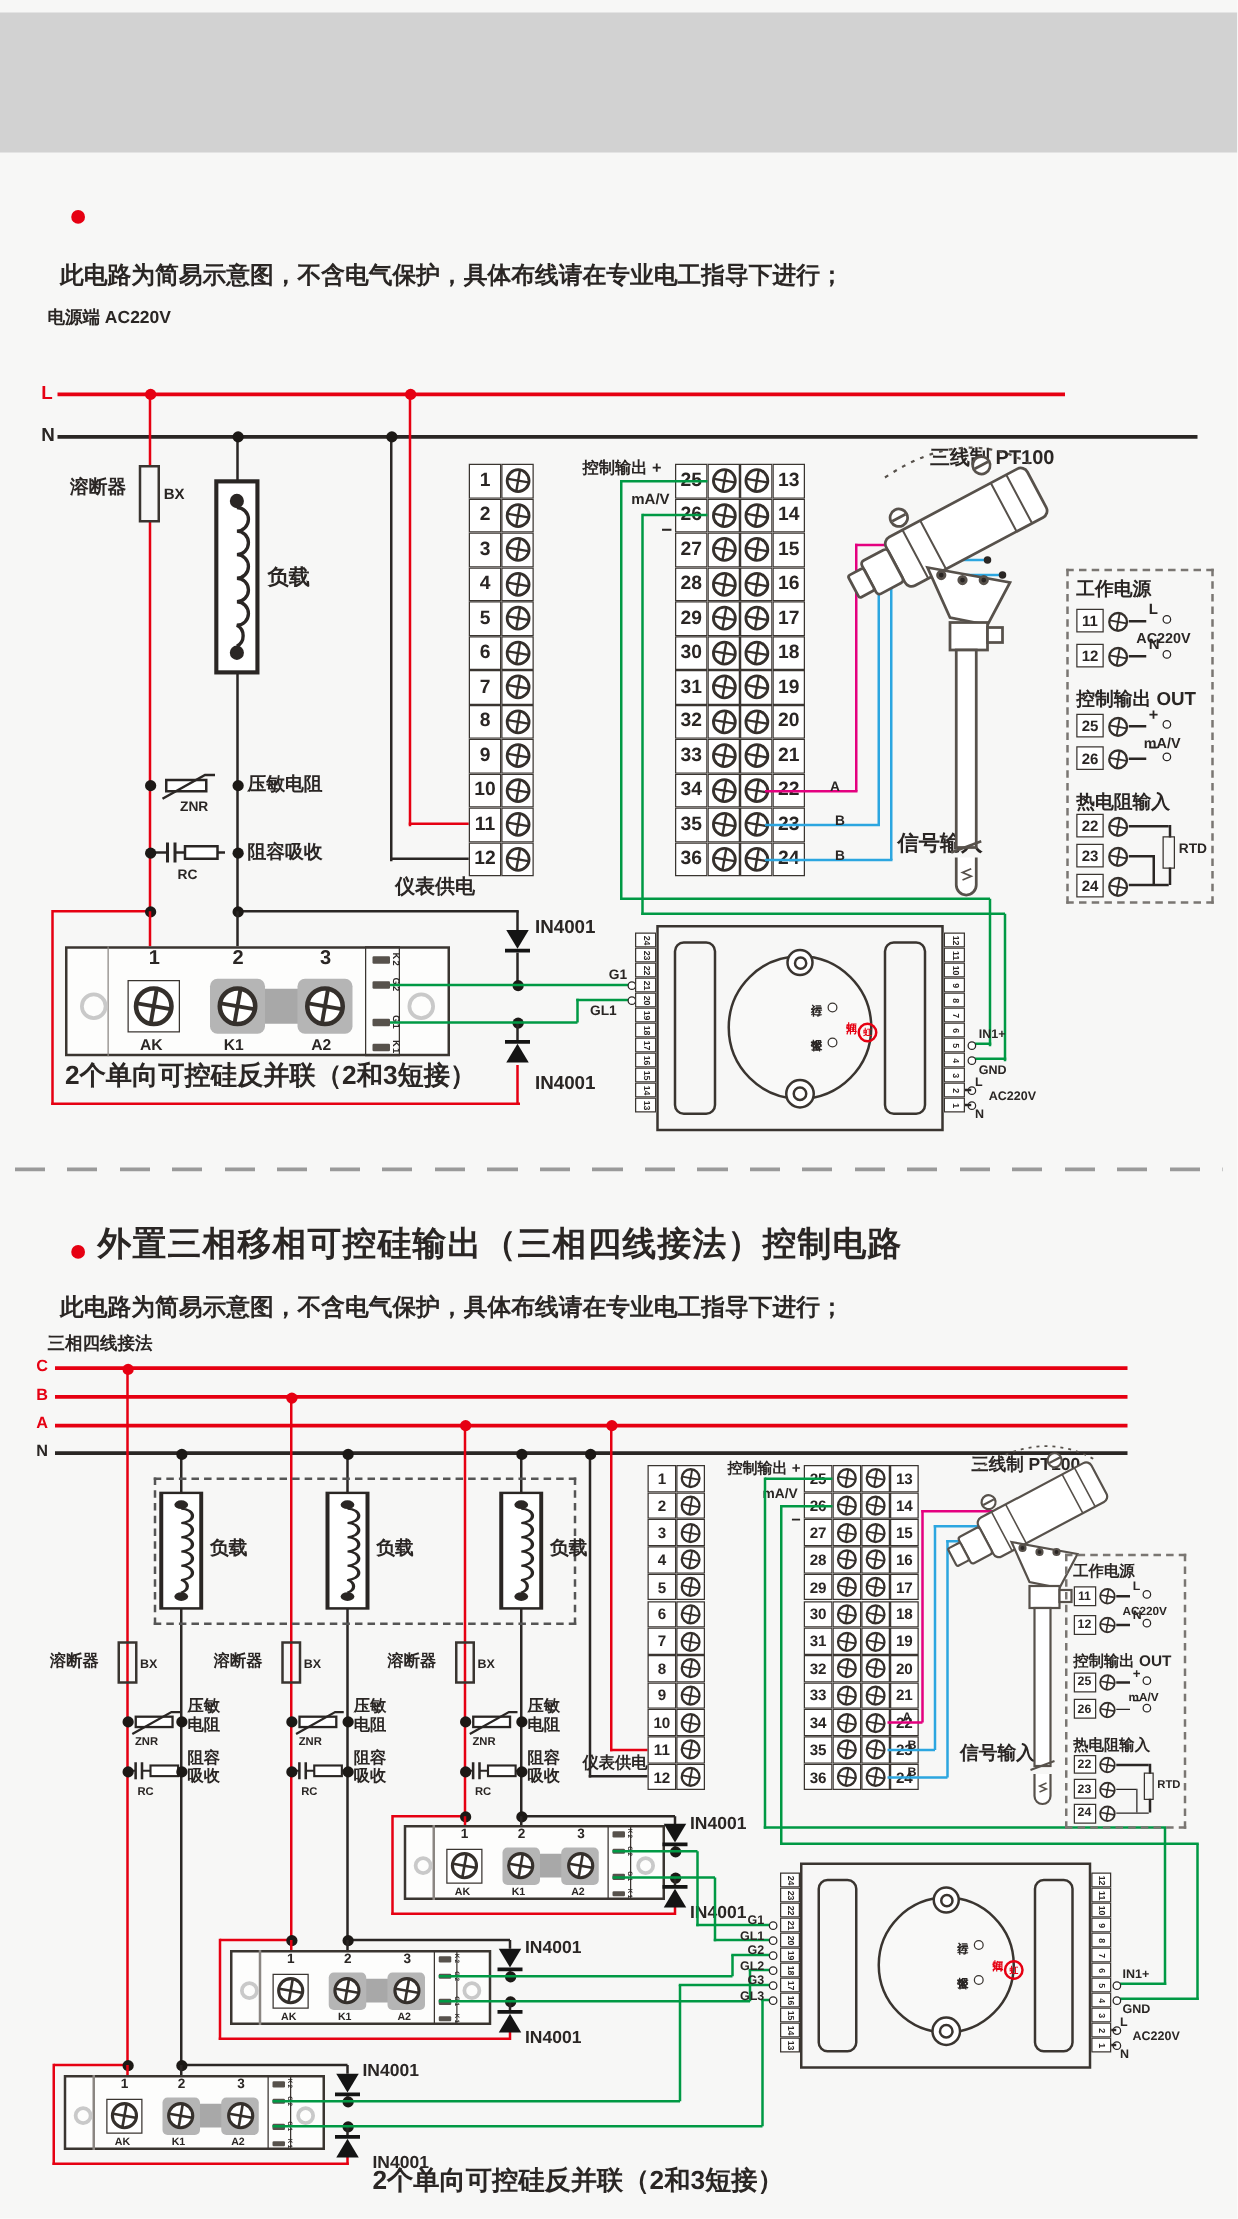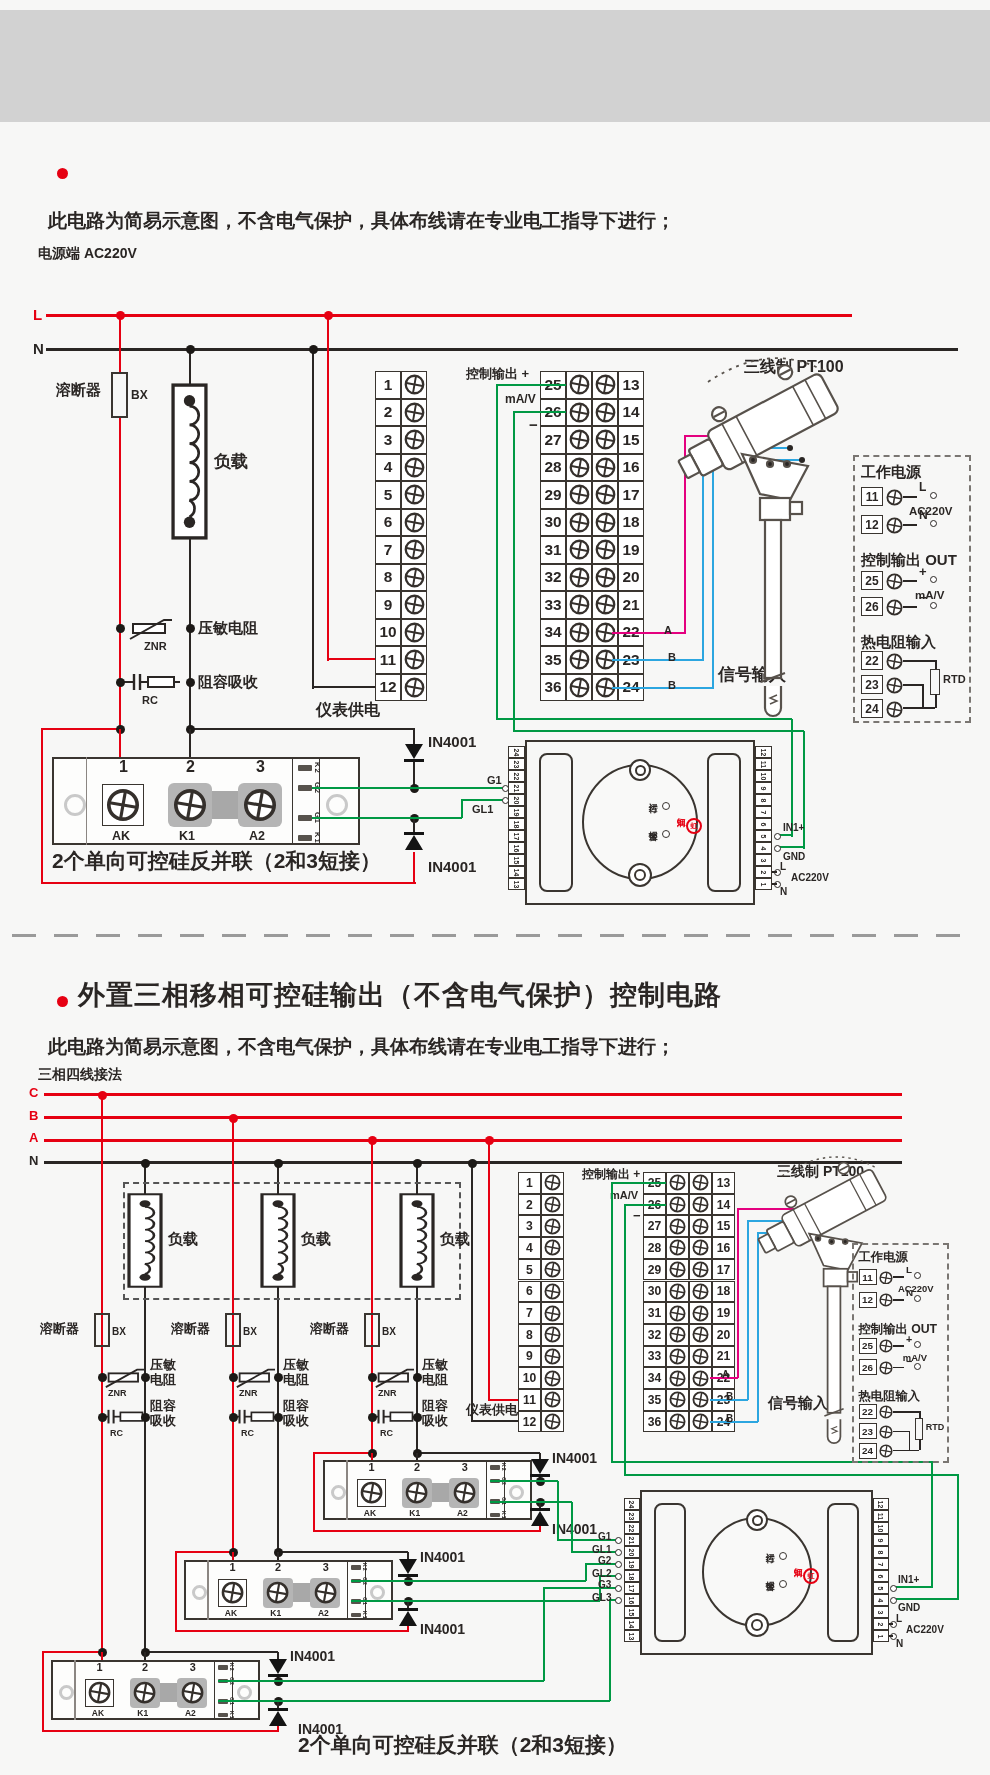--- a/index.html
+++ b/index.html
@@ -28,21 +28,21 @@
   <div class="abs hband">
   </div>
 
   <div class="abs bullet" style="left:57px;top:168px;"></div>
   <div class="abs lbl note" style="left:48px;top:210px;">此电路为简易示意图，不含电气保护，具体布线请在专业电工指导下进行；</div>
   <div class="abs lbl" style="left:38px;top:245px;font-size:14px;">电源端  AC220V</div>
 
   <div class="abs divider" style="left:12px;top:934px;width:966px;"></div>
 
   <div class="abs bullet" style="left:57px;top:996px;"></div>
-  <div class="abs lbl sectitle" style="left:78px;top:980px;">外置三相移相可控硅输出（不含电气保护）控制电路</div>
+  <div class="abs lbl sectitle" style="left:78px;top:980px;">外置三相移相可控硅输出（三相四线接法）控制电路</div>
   <div class="abs lbl note" style="left:48px;top:1036px;">此电路为简易示意图，不含电气保护，具体布线请在专业电工指导下进行；</div>
   <div class="abs lbl" style="left:38px;top:1066px;font-size:14px;">三相四线接法</div>
 <div class="abs lbl" style="left: 33px; top: 306px; font-size: 15px; color: rgb(230, 0, 18);">L</div>
     <div class="abs lbl" style="left: 33px; top: 340px; font-size: 15px; color: rgb(42, 38, 36);">N</div>
     <div class="abs" style="left: 46px; top: 314px; width: 806px; height: 3px; background: rgb(230, 0, 18);"></div>
     <div class="abs" style="left: 46px; top: 348px; width: 912px; height: 3px; background: rgb(42, 38, 36);"></div>
     <div class="abs" style="left: 119px; top: 315px; width: 2px; height: 58px; background: rgb(230, 0, 18);"></div>
     <div class="abs" style="left: 119px; top: 416px; width: 2px; height: 313px; background: rgb(230, 0, 18);"></div>
     <div class="abs" style="left: 327px; top: 315px; width: 2px; height: 346px; background: rgb(230, 0, 18);"></div>
     <div class="abs" style="left: 327px; top: 658px; width: 80px; height: 2px; background: rgb(230, 0, 18);"></div>

